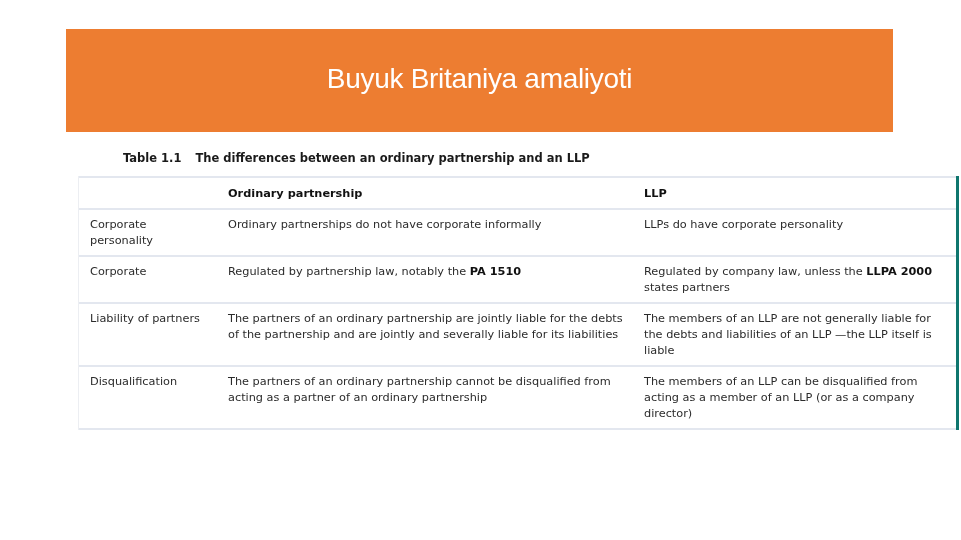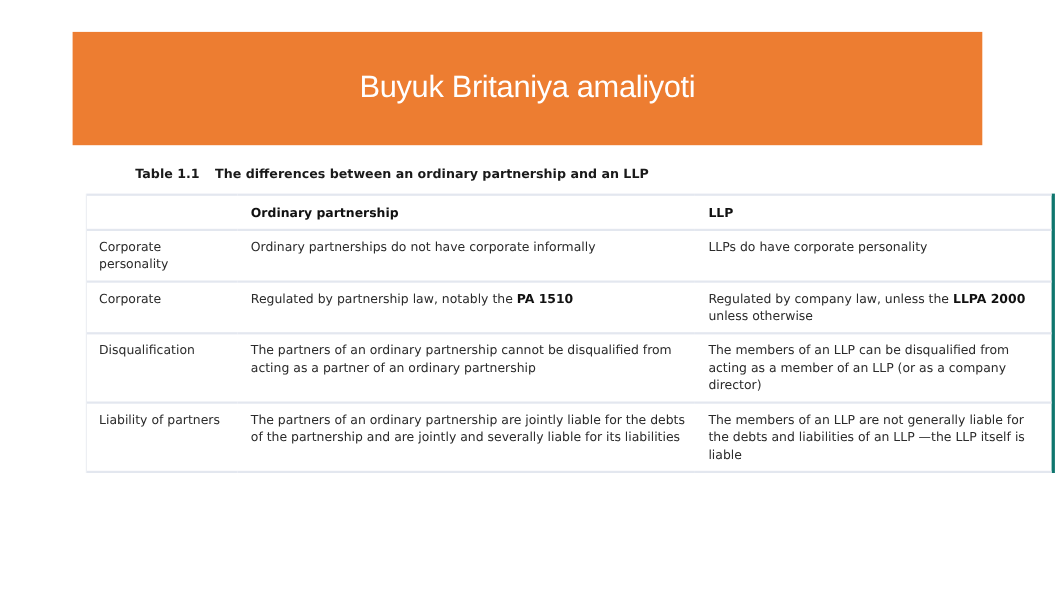--- a/index.html
+++ b/index.html
@@ -118,30 +118,30 @@
 
     <tr class="h-2">
       <td class="c1">Corporate personality</td>
       <td class="c2">Ordinary partnerships do not have corporate informally</td>
       <td class="c3">LLPs do have corporate personality</td>
     </tr>
 
     <tr class="h-2">
       <td class="c1">Corporate</td>
       <td class="c2"><span>Regulated by partnership law, notably the </span><b>PA 1510</b></td>
-      <td class="c3"><span>Regulated by company law, unless the </span><b>LLPA 2000</b><span> unless otherwise</span></td>
+      <td class="c3"><span>Regulated by company law, unless the </span><b>LLPA 2000</b><span> states partners</span></td>
     </tr>
 
+
+    <tr class="h-3">
+      <td class="c1">Liability of partners</td>
+      <td class="c2">The partners of an ordinary partnership are jointly liable for the debts of the partnership and are jointly and severally liable for its liabilities</td>
+      <td class="c3">The members of an LLP are not generally liable for the debts and liabilities of an LLP —the LLP itself is liable</td>
+    </tr>
 
     <tr class="h-3">
       <td class="c1">Disqualification</td>
       <td class="c2">The partners of an ordinary partnership cannot be disqualified from acting as a partner of an ordinary partnership</td>
       <td class="c3">The members of an LLP can be disqualified from acting as a member of an LLP (or as a company director)</td>
     </tr>
-
-    <tr class="h-3">
-      <td class="c1">Liability of partners</td>
-      <td class="c2">The partners of an ordinary partnership are jointly liable for the debts of the partnership and are jointly and severally liable for its liabilities</td>
-      <td class="c3">The members of an LLP are not generally liable for the debts and liabilities of an LLP —the LLP itself is liable</td>
-    </tr>
   </tbody>
     </table>
 </div>
 
 </body></html>

